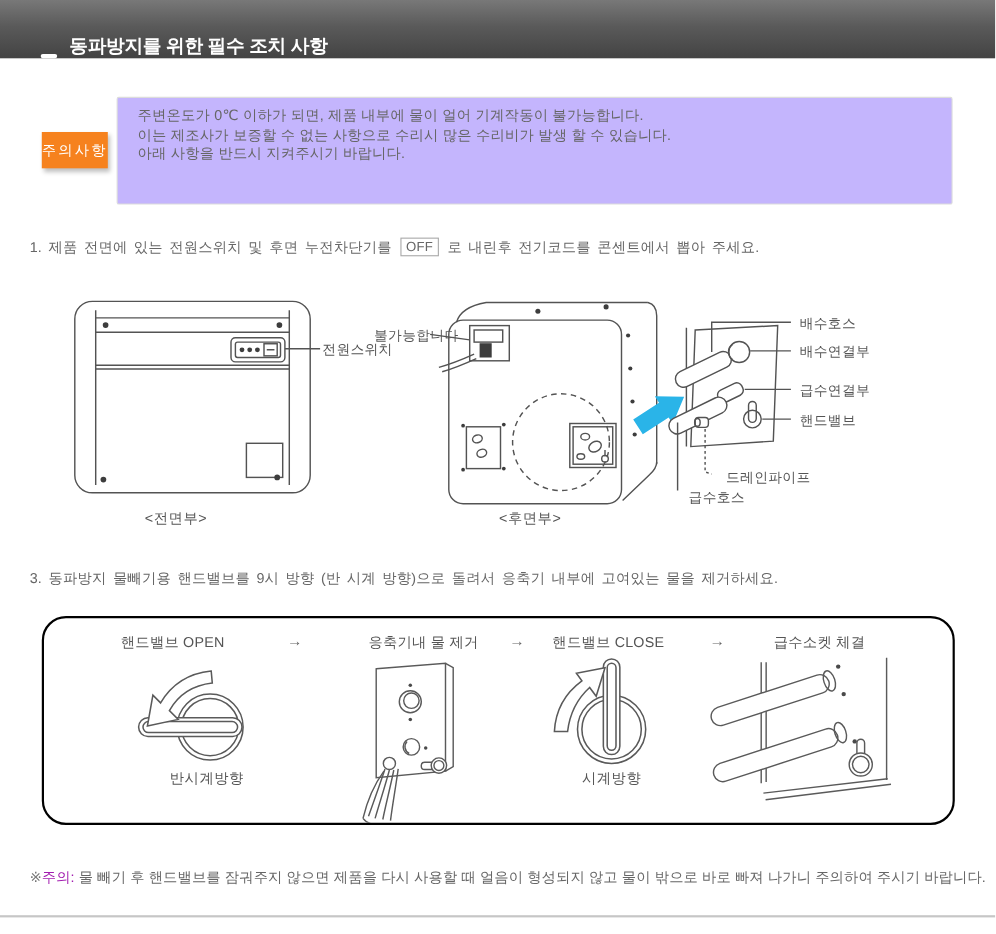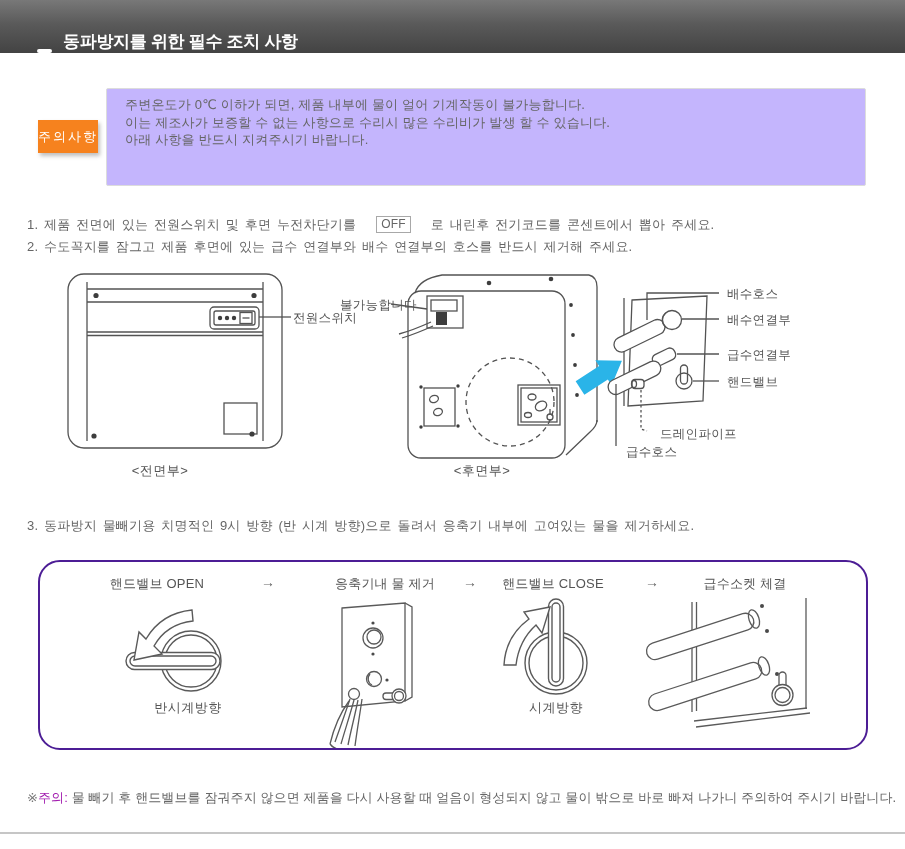--- a/index.html
+++ b/index.html
@@ -13,29 +13,29 @@
   .hdr-title{color:#ffffff;font-size:17px;font-weight:bold;letter-spacing:-0.3px;}
   
   .caution-badge{position:absolute;left:38px;top:92px;width:60px;height:33px;background:#f6821e;
        color:#fff;font-size:13px;letter-spacing:2px;display:flex;align-items:center;justify-content:center;
        box-shadow:2px 3px 4px rgba(0,0,0,0.25);margin-top:28px;}
   .caution-box{position:absolute;left:106px;top:88px;width:760px;height:98px;background:#c4b5fd;
        border:1px solid #dcdcdc;border-radius:2px;box-sizing:border-box;padding:7px 0 0 18px;}
   .caution-box p{margin:0;font-size:13px;line-height:17.5px;color:#666;letter-spacing:0.2px;}
   
   .inst{position:absolute;left:27px;font-size:13px;color:#666;letter-spacing:0.2px;word-spacing:2px;white-space:nowrap;}
-  .off-box{display:inline-block;border:1px solid #a8a8a8;padding:0 4px;margin:0 20px;font-size:12px;
+  .off-box{display:inline-block;border:1px solid #a8a8a8;padding:0 4px;margin:0 8px;font-size:12px;
        line-height:15px;color:#666;vertical-align:1px;}
   
   .diagram{position:absolute;left:0;top:260px;width:905px;height:245px;}
   .diagram svg{position:absolute;left:0;top:0;}
   .dlabel{position:absolute;font-size:12.5px;color:#555;letter-spacing:0.3px;white-space:nowrap;}
   .dcaption{position:absolute;font-size:13px;color:#555;text-align:center;letter-spacing:0.5px;}
   
-  .steps-box{position:absolute;left:38px;top:560px;width:830px;height:190px;border:2px solid #4c1d95;
+  .steps-box{position:absolute;left:38px;top:560px;width:830px;height:190px;border:2px solid #000000;
        border-radius:22px;box-sizing:border-box;}
   .steps-box svg{position:absolute;left:0;top:0;}
   .step-title{position:absolute;top:13px;font-size:13px;color:#555;text-align:center;white-space:nowrap;letter-spacing:0.2px;}
   .step-arrow{position:absolute;top:12px;font-size:14px;color:#666;text-align:center;}
   .step-caption{position:absolute;top:137px;font-size:13px;color:#555;text-align:center;letter-spacing:0.5px;}
   
   .footnote{position:absolute;left:27px;top:776px;font-size:13px;color:#666;letter-spacing:0.1px;white-space:nowrap;}
   .footnote .marker{color:#777;}
   .footnote .warn{color:#a21caf;}
   .footer-line{position:absolute;left:0;top:832px;width:905px;height:2px;background:#c6c6c6;}
@@ -52,22 +52,20 @@
 
   <div class="caution-badge">주의사항</div>
   <div class="caution-box">
     <p>주변온도가 0℃ 이하가 되면, 제품 내부에 물이 얼어 기계작동이 불가능합니다.</p>
     <p>이는 제조사가 보증할 수 없는 사항으로 수리시 많은 수리비가 발생 할 수 있습니다.</p>
     <p>아래 사항을 반드시 지켜주시기 바랍니다.</p>
   </div>
 
   <p class="inst" style="top:203px"><span>1.</span>
     <span>제품 전면에 있는 전원스위치 및 후면 누전차단기를</span><span class="off-box">OFF</span><span>로 내린후 전기코드를 콘센트에서 뽑아 주세요.</span></p>
-  <p class="inst" style="top:225px"><span>2.</span>
-    <span>수도꼭지를 잠그고 제품 후면에 있는 급수 연결부와 배수 연결부의 호스를 반드시 제거해 주세요.</span></p>
 
   <div class="diagram">
     <svg width="905" height="245" viewBox="0 0 905 245">
 
       <g stroke="#535353" fill="none" stroke-width="1.3">
         <rect x="68" y="14" width="214" height="174" rx="16"></rect>
         <line x1="87" y1="22" x2="87" y2="181"></line>
         <line x1="263" y1="22" x2="263" y2="181"></line>
         <line x1="87" y1="29" x2="263" y2="29"></line>
         <line x1="87" y1="42" x2="263" y2="42"></line>
@@ -153,21 +151,21 @@
     <span class="dlabel" style="left:727px;top:52px">배수연결부</span>
     <span class="dlabel" style="left:727px;top:87px">급수연결부</span>
     <span class="dlabel" style="left:727px;top:114px">핸드밸브</span>
     <span class="dlabel" style="left:660px;top:166px">드레인파이프</span>
     <span class="dlabel" style="left:626px;top:184px">급수호스</span>
     <span class="dcaption" style="left:110px;top:202px;width:100px">&lt;전면부&gt;</span>
     <span class="dcaption" style="left:432px;top:202px;width:100px">&lt;후면부&gt;</span>
   </div>
 
   <p class="inst" style="top:504px"><span>3.</span>
-    <span>동파방지 물빼기용 치명적인 9시 방향 (반 시계 방향)으로 돌려서 응축기 내부에 고여있는 물을 제거하세요.</span></p>
+    <span>동파방지 물빼기용 핸드밸브를 9시 방향 (반 시계 방향)으로 돌려서 응축기 내부에 고여있는 물을 제거하세요.</span></p>
 
   <div class="steps-box">
     <span class="step-title" style="left:37px;width:160px">핸드밸브 OPEN</span>
     <span class="step-arrow" style="left:213px;width:30px">→</span>
     <span class="step-title" style="left:265px;width:160px">응축기내 물 제거</span>
     <span class="step-arrow" style="left:415px;width:30px">→</span>
     <span class="step-title" style="left:433px;width:160px">핸드밸브 CLOSE</span>
     <span class="step-arrow" style="left:597px;width:30px">→</span>
     <span class="step-title" style="left:625px;width:160px">급수소켓 체결</span>
 

